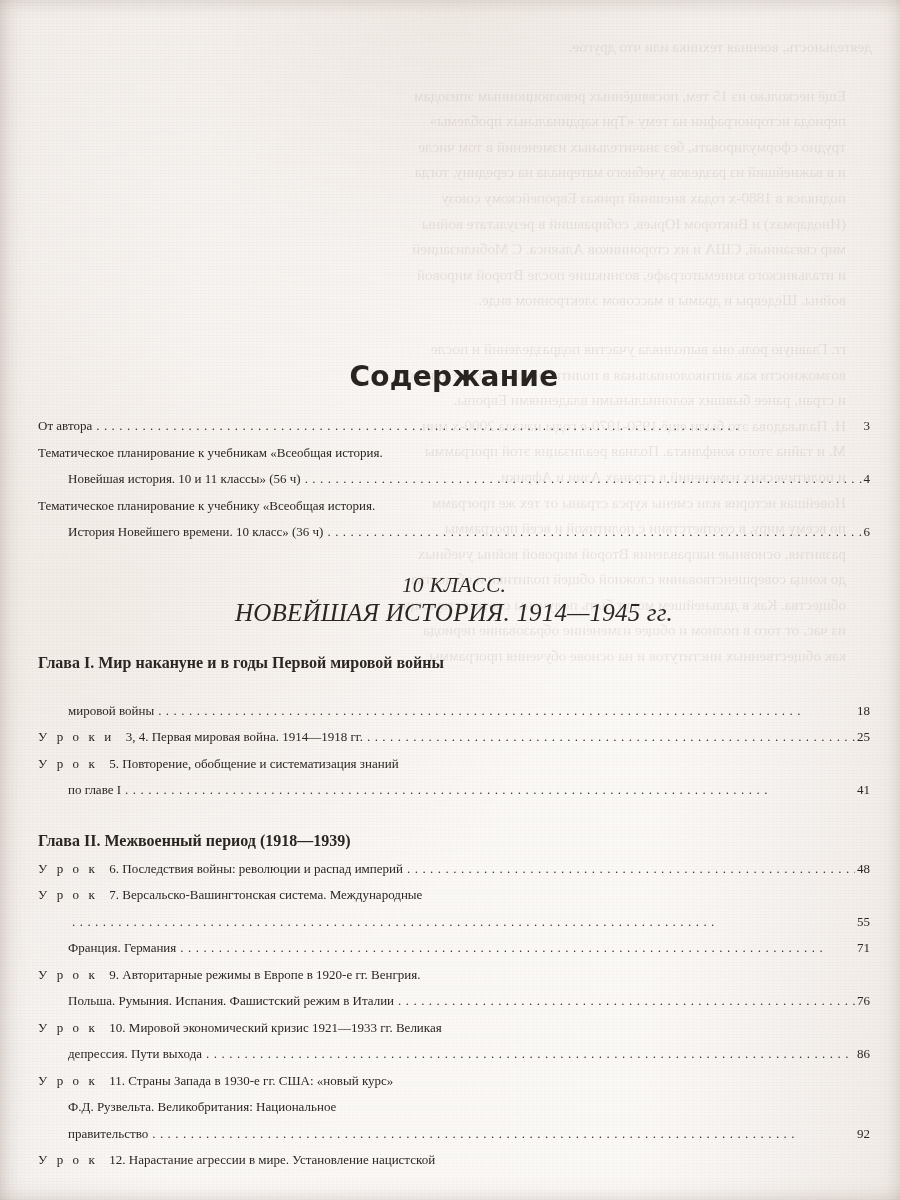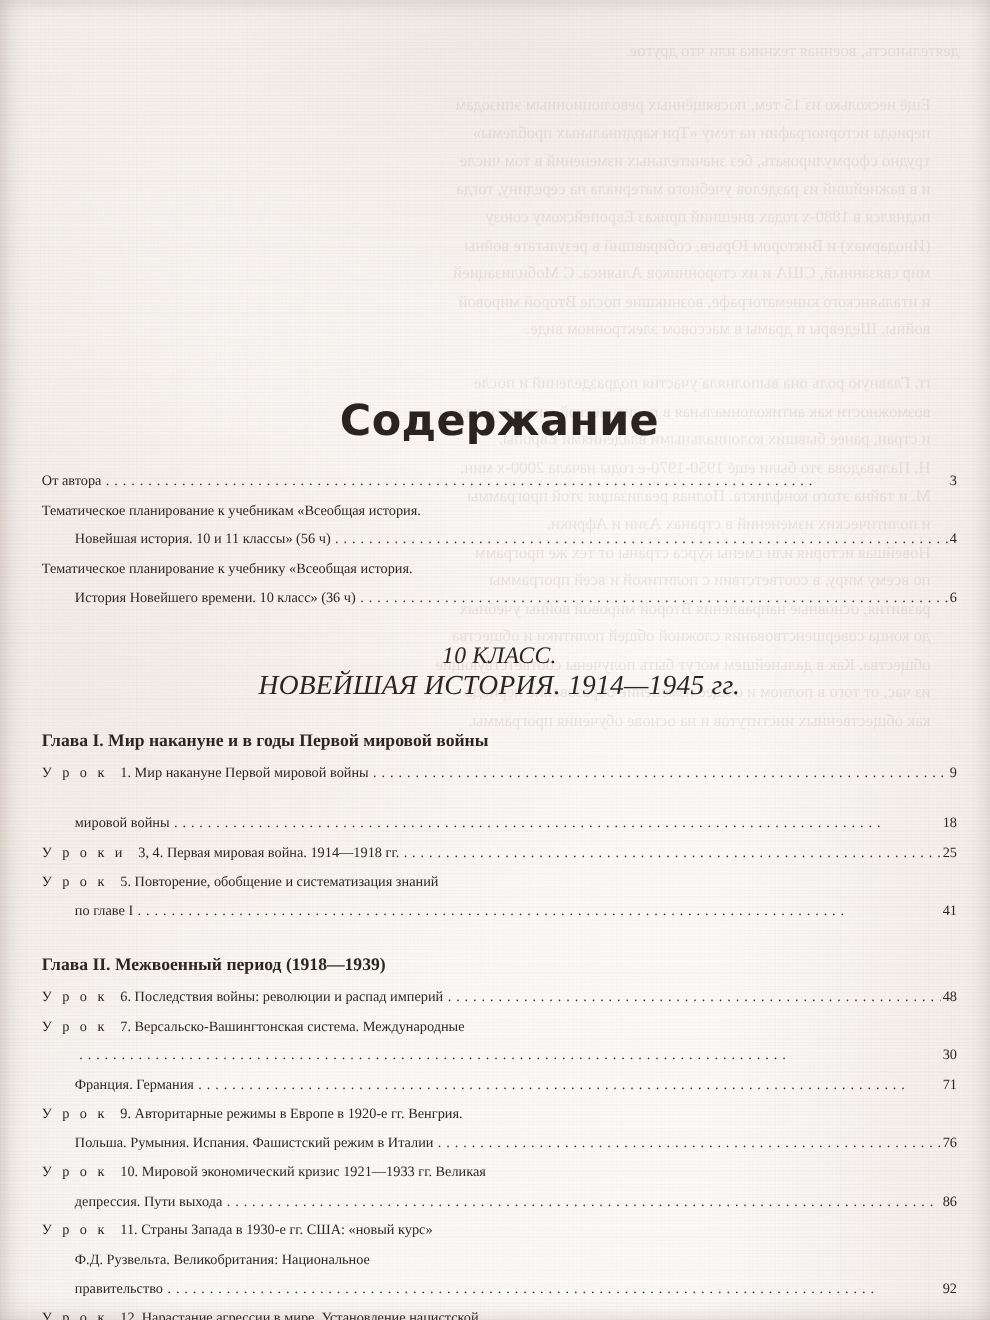--- a/index.html
+++ b/index.html
@@ -53,21 +53,21 @@
   .bleed .b-gap{display:block;height:23px;}
   .bleed .b-cap{display:block;text-align:left;}
 
   
   .content{position:absolute;left:38px;right:30px;top:0;}
 
   .toc-title{
     text-align:center;
     font-family:"DejaVu Sans", sans-serif;
     font-weight:bold;
-    font-size:39px;
+    font-size:28px;
     letter-spacing:.3px;
     color:#2a2421;
     margin-top:363px;
     line-height:1;
   }
 
   .block{margin-top:22px;}
 
   
   .row{
@@ -161,25 +161,20 @@
     </div>
 
   <div class="center-head">
     <span>10 КЛАСС.</span>
     <span class="l2">НОВЕЙШАЯ ИСТОРИЯ. 1914—1945 гг.</span>
   </div>
 
   <div id="chapters">
       <div class="chapter">Глава I. Мир накануне и в годы Первой мировой войны</div>
       <div class="sec">
-        <div class="row">
-          <span class="txt"><span class="lesson-word">У р о к </span><span>1.  </span><span>Мир накануне Первой мировой войны</span></span>
-          <span class="lead"></span>
-          <span class="pg">9</span>
-        </div>
         <div class="row nolead">
           <span class="lead"></span>
           <span class="pg"></span>
         </div>
         <div class="row cont">
           <span class="txt"><span>мировой войны</span></span>
           <span class="lead"></span>
           <span class="pg">18</span>
         </div>
         <div class="row">
@@ -205,21 +200,21 @@
           <span class="lead"></span>
           <span class="pg">48</span>
         </div>
         <div class="row nolead">
           <span class="txt"><span class="lesson-word">У р о к </span><span>7.  </span><span>Версальско-Вашингтонская система. Международные</span></span>
           <span class="lead"></span>
           <span class="pg"></span>
         </div>
         <div class="row cont">
           <span class="lead"></span>
-          <span class="pg">30</span>
+          <span class="pg">55</span>
         </div>
         <div class="row cont">
           <span class="txt"><span>Франция. Германия</span></span>
           <span class="lead"></span>
           <span class="pg">71</span>
         </div>
         <div class="row nolead">
           <span class="txt"><span class="lesson-word">У р о к </span><span>9.  </span><span>Авторитарные режимы в Европе в 1920-е гг. Венгрия.</span></span>
           <span class="lead"></span>
           <span class="pg"></span>

